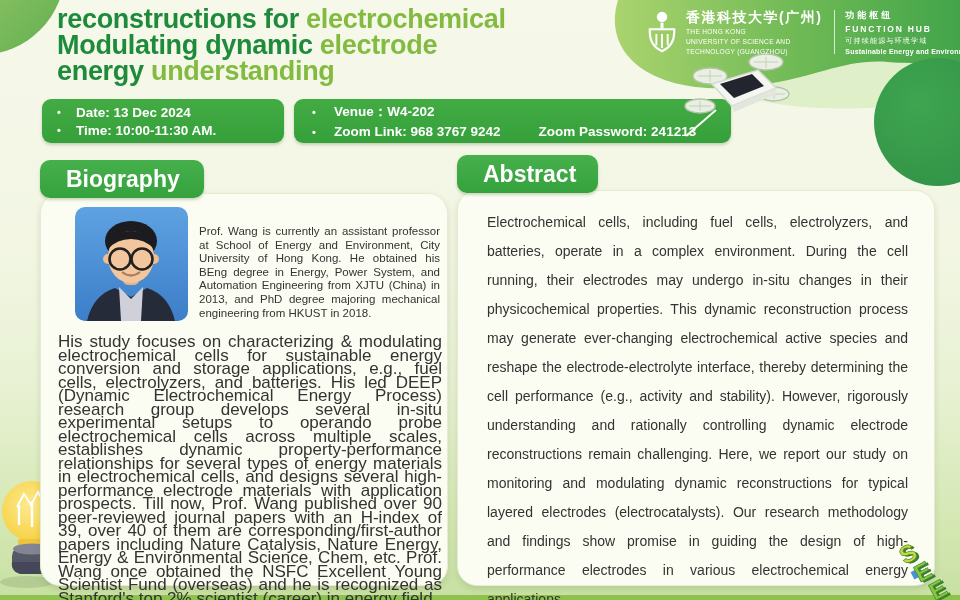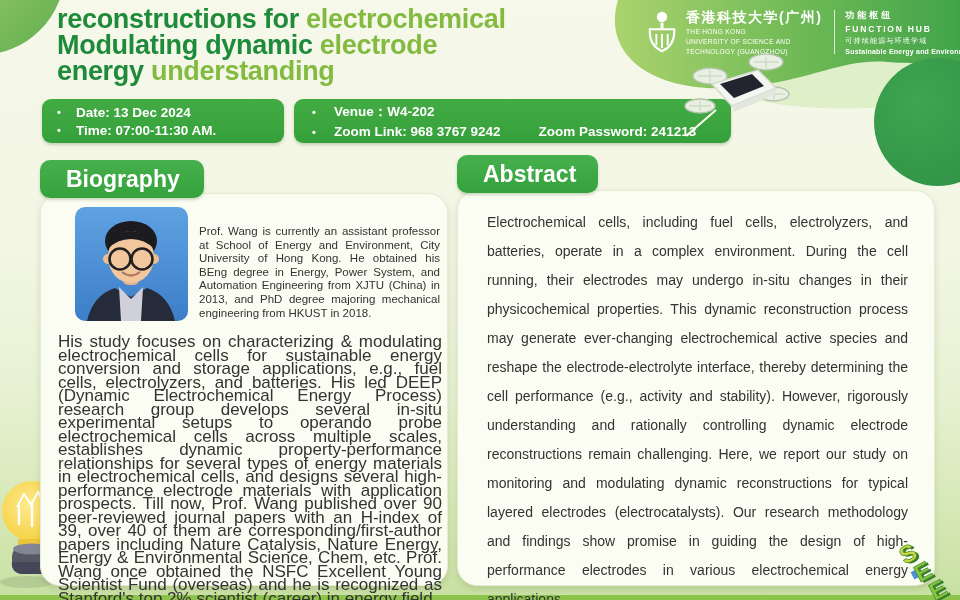--- a/index.html
+++ b/index.html
@@ -130,21 +130,21 @@
     <polygon points="54,58 98,40 98,46 56,64" fill="#e2e6dd"></polygon>
   </svg>
 
   <div class="bar bar-date">
     <div class="bar-row">
         <span class="bullet">•</span>
         <span>Date:  13 Dec 2024</span>
       </div>
     <div class="bar-row">
         <span class="bullet">•</span>
-        <span>Time:  07:00-11:30 AM.</span>
+        <span>Time:  10:00-11:30 AM.</span>
       </div>
   </div>
   <div class="bar bar-venue">
     <div class="bar-row">
         <span class="bullet">•</span>
         <span>Venue：W4-202</span>
       </div>
     <div class="bar-row">
         <span class="bullet">•</span>
         <span>Zoom Link: 968 3767 9242</span>

